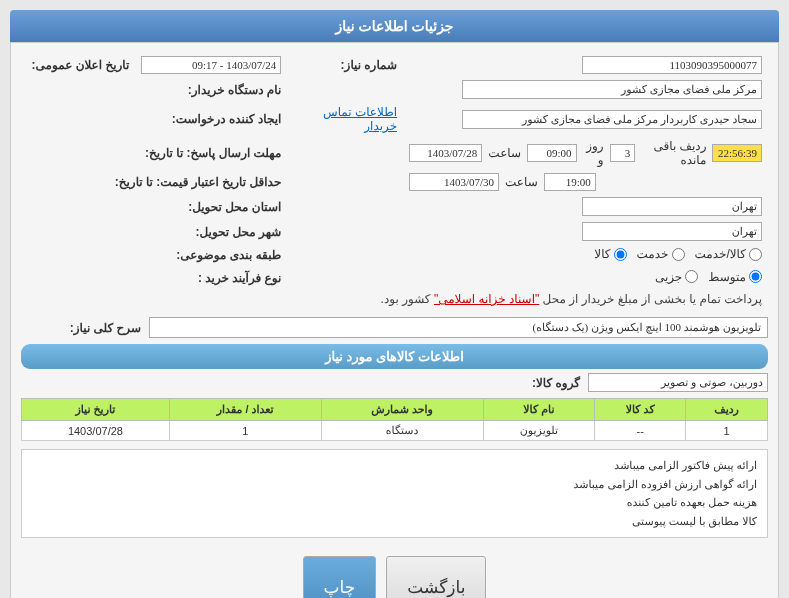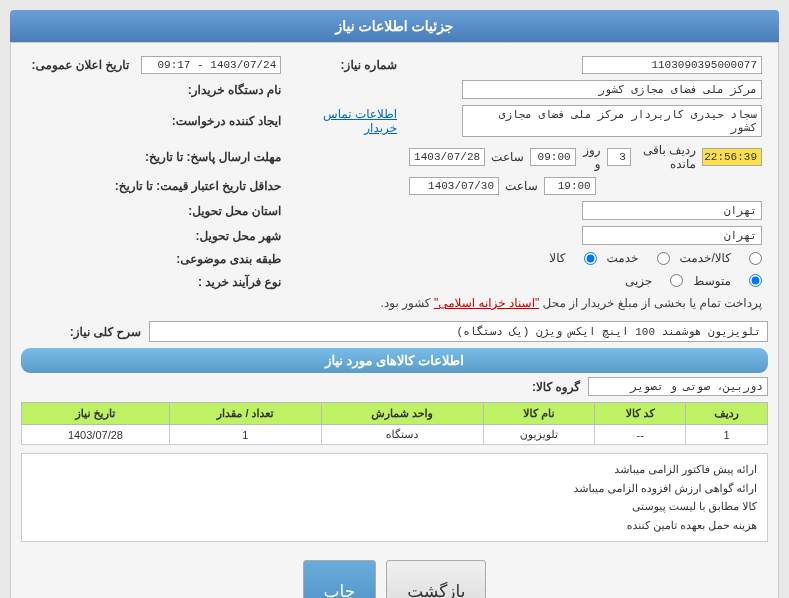--- a/index.html
+++ b/index.html
@@ -49,21 +49,21 @@
       width: 120px;
     }
     .value-cell {
       text-align: right;
     }
     .input-field {
       border: 1px solid #aaa;
       background: white;
       padding: 2px 4px;
       font-size: 11px;
-      font-family: Liberation Mono, monospace;
+      font-family: Liberation Serif, serif;
       direction: rtl;
       color: #333;
     }
     .input-wide { width: 300px; }
     .input-medium { width: 180px; }
     .link-blue {
       color: #0066cc;
       text-decoration: underline;
       cursor: pointer;
     }
@@ -120,21 +120,21 @@
       color: white;
     }
     .radio-group {
       display: inline-flex;
       gap: 10px;
       align-items: center;
     }
     .radio-item {
       display: inline-flex;
       align-items: center;
-      gap: 18px;
+      gap: 3px;
     }
     .notice-text {
       font-size: 11px;
       color: #444;
       text-align: right;
     }
     .highlight-red {
       color: #cc0000;
       text-decoration: underline;
     }
@@ -317,22 +317,22 @@
           <td>1</td>
           <td>1403/07/28</td>
         </tr>
       </tbody>
     </table>
 
     <div style="display:flex;gap:8px;margin-bottom:8px;">
       <div class="description-box" style="flex:1;">
         <div>ارائه پیش فاکتور الزامی میباشد</div>
         <div>ارائه گواهی ارزش افزوده الزامی میباشد</div>
+        <div>هزینه حمل بعهده تامین کننده</div>
         <div>کالا مطابق با لیست پیوستی</div>
-        <div>هزینه حمل بعهده تامین کننده</div>
       </div>
     </div>
 
     <div class="buttons-row">
       <button class="btn btn-gray">بازگشت</button>
       <button class="btn btn-blue">چاپ</button>
     </div>
 
   </div>
 </div>

